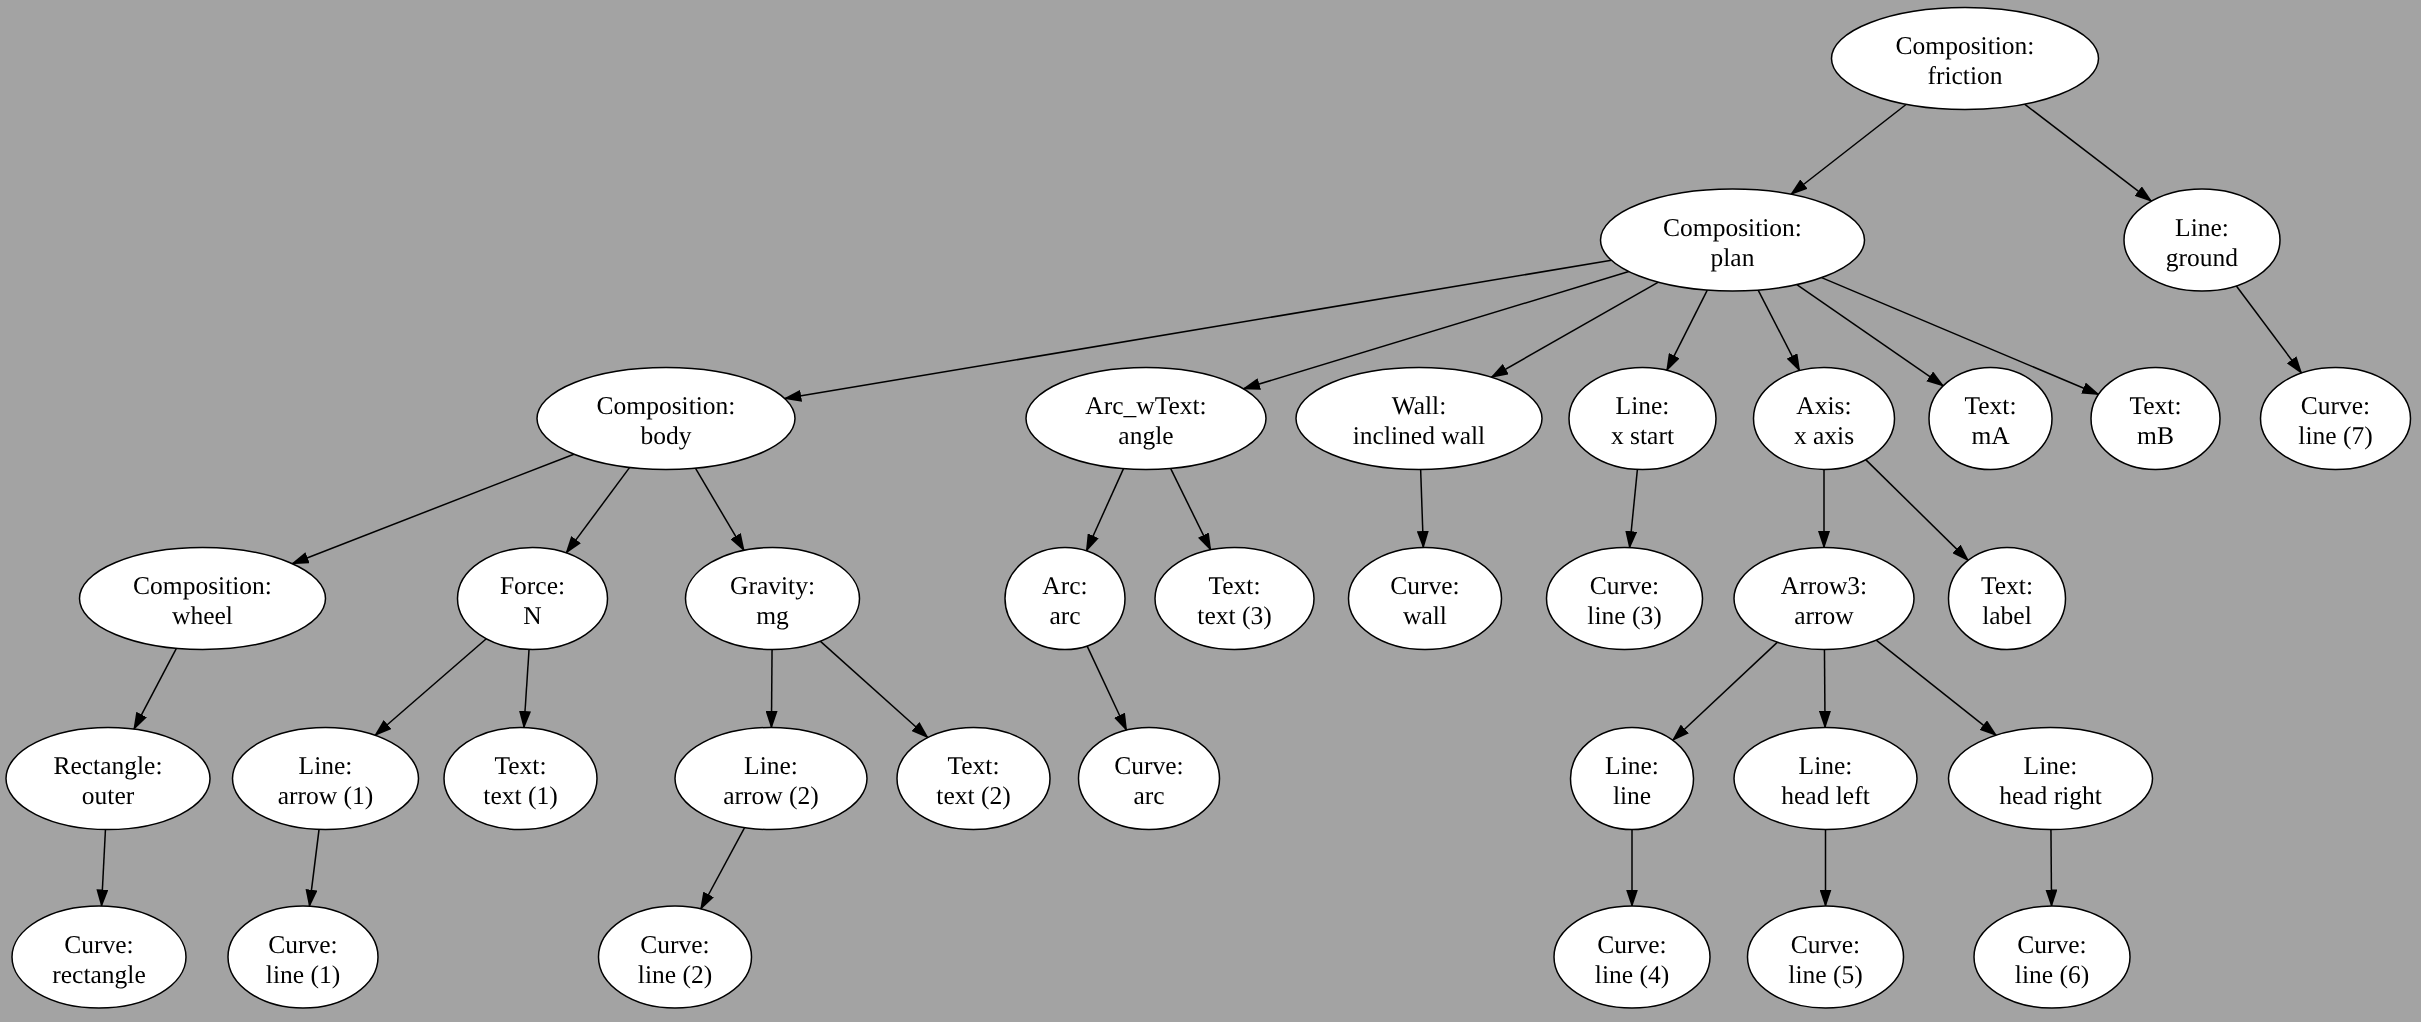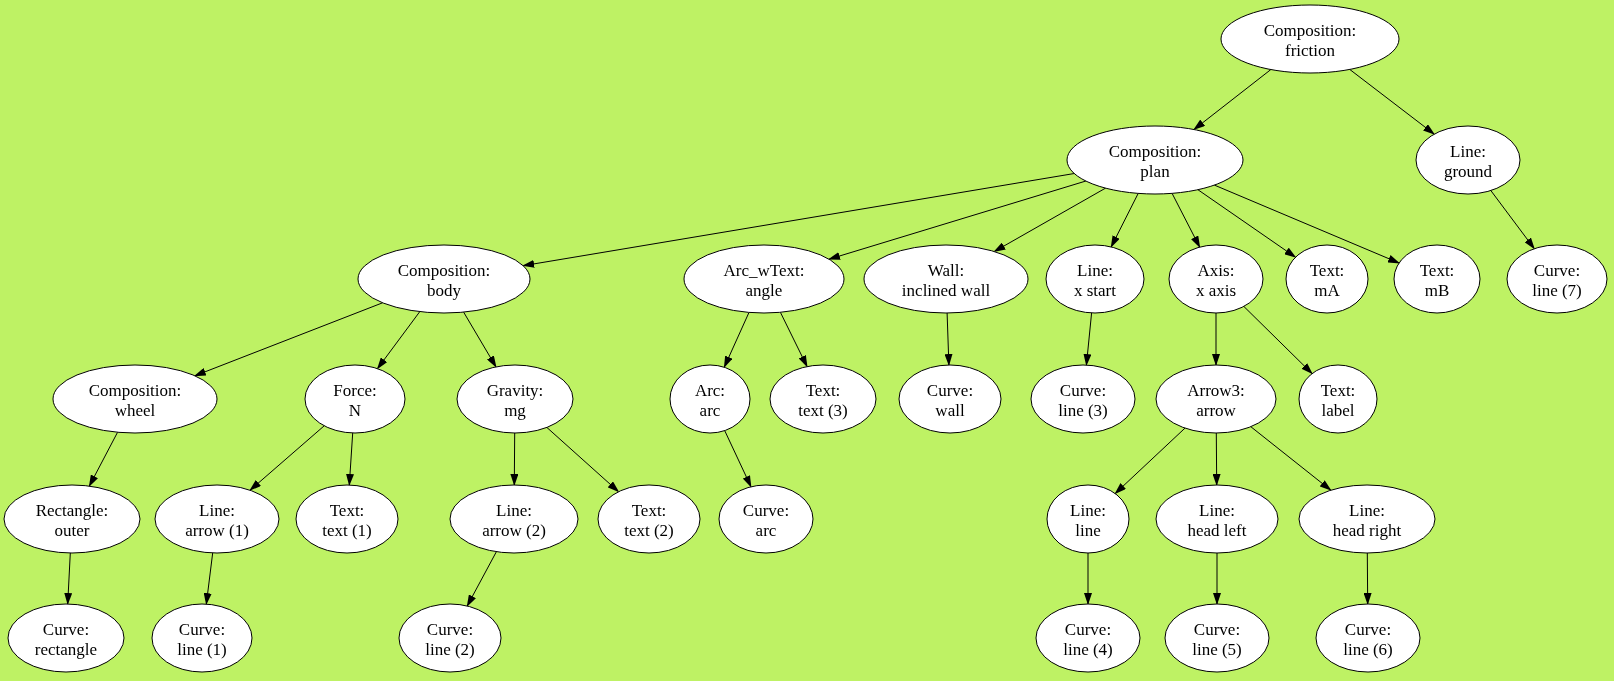--- a/index.html
+++ b/index.html
@@ -1,16 +1,16 @@
 <!DOCTYPE html>
 <html><head>
 <meta charset="utf-8">
 <style>
   html, body { margin: 0; padding: 0; background: #ffffff; }
-  .canvas-wrap { width: 1614px; height: 681px; background: #bef264; overflow: hidden; }
+  .canvas-wrap { width: 1614px; height: 681px; background: #a3a3a3; overflow: hidden; }
   svg { display: block; }
   .node ellipse { fill: #ffffff; stroke: #000000; stroke-width: 1; }
   .node text {
     font-family: "Liberation Serif", "DejaVu Serif", serif;
     font-size: 17px;
     fill: #000000;
     text-anchor: middle;
   }
   .edge line { stroke: #000000; stroke-width: 1; }
 </style>

